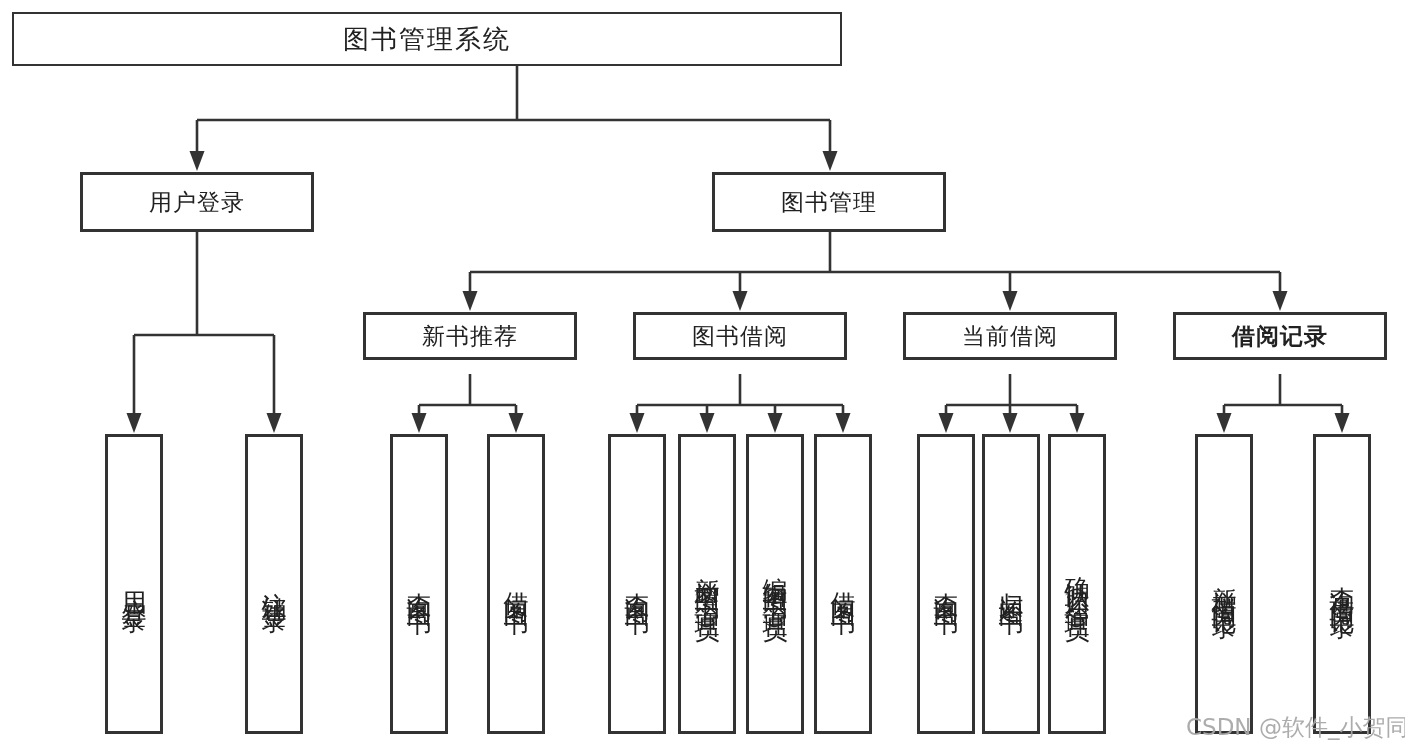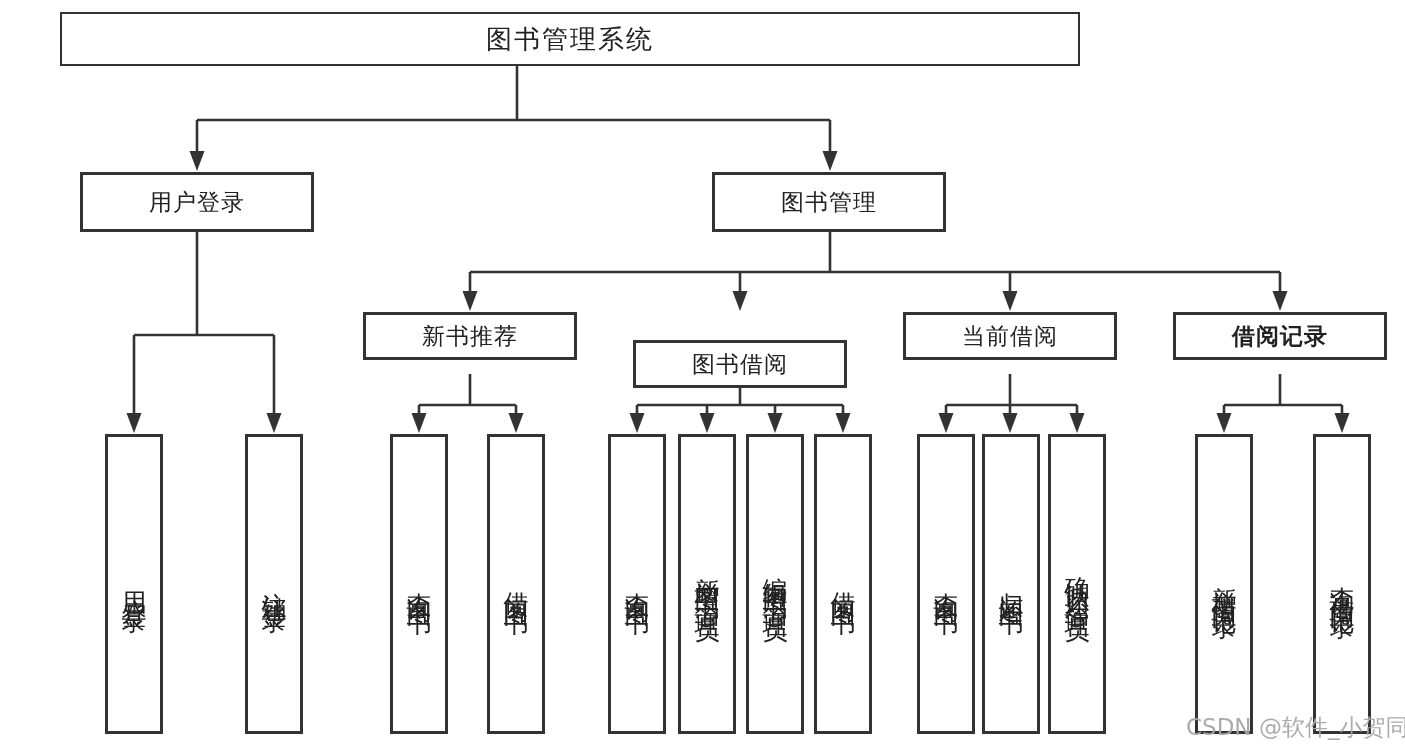--- a/index.html
+++ b/index.html
@@ -6,29 +6,29 @@
   body{font-family:"DejaVu Sans","Liberation Sans",sans-serif;}
   .canvas{
     position:relative;width:1405px;height:747px;background:#ffffff;overflow:hidden;
   }
   .connectors{position:absolute;left:0;top:0;width:1405px;height:747px;pointer-events:none;}
   .box{
     position:absolute;background:#ffffff;border:3px solid #333333;
     display:flex;align-items:center;justify-content:center;box-sizing:border-box;
     color:#212121;
   }
-  .box--root{left:12px;top:12px;width:1020px;height:54px;border-width:2.5px;margin-left:48px;}
+  .box--root{left:12px;top:12px;width:830px;height:54px;border-width:2.5px;}
   .box--root .h-label{font-size:26px;letter-spacing:2px;}
   .h-label{font-size:23px;letter-spacing:1px;white-space:nowrap;}
   .box--branch{width:234px;height:60px;}
   .box--branch.pos-a{left:80px;top:172px;}
   .box--branch.pos-b{left:712px;top:172px;text-align:right;}
   .box--l3{width:214px;height:48px;top:312px;}
   .box--l3.pos-0{left:363px;}
-  .box--l3.pos-1{left:633px;margin-top:28px;}
+  .box--l3.pos-1{left:633px;}
   .box--l3.pos-2{left:903px;}
   .box--l3.pos-3{left:1173px;font-weight:bold;}
   .box--leaf{width:58px;height:300px;top:434px;}
   .v-label{
     writing-mode:vertical-rl;text-orientation:mixed;
     font-size:25px;letter-spacing:6px;line-height:1;white-space:nowrap;
   }
   .leaf-0{left:105px;}  .leaf-1{left:245px;}
   .leaf-2{left:390px;}  .leaf-3{left:487px;}
   .leaf-4{left:608px;}  .leaf-5{left:678px;}

